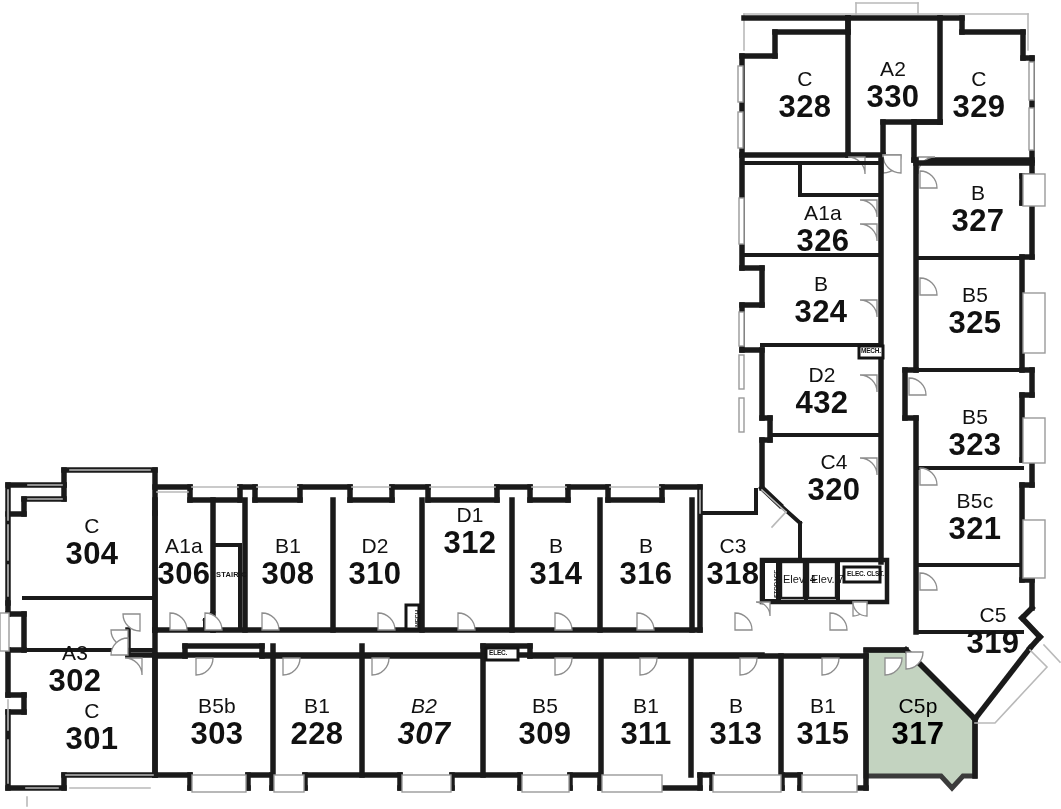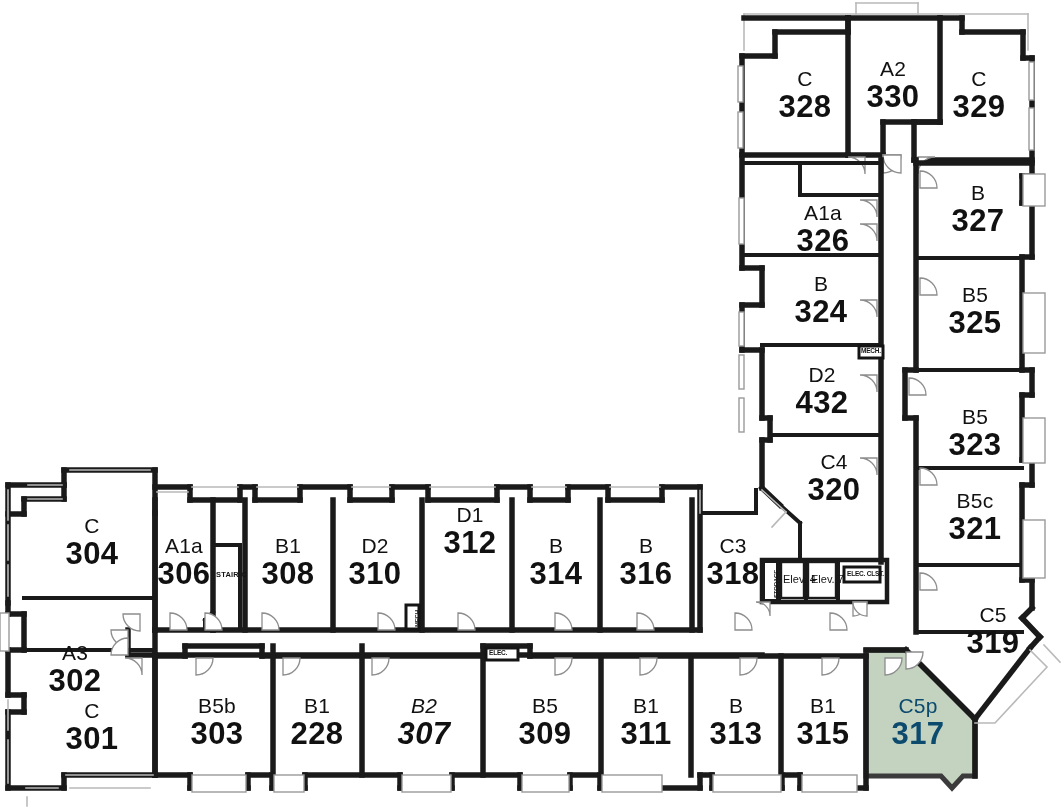--- a/index.html
+++ b/index.html
@@ -48,21 +48,21 @@
     letter-spacing: 0.2px;
   }
   .unit-label .un {
     display: block;
     font-size: 31px;
     font-weight: 700;
     letter-spacing: 0.4px;
     margin-top: 1px;
   }
   .unit-label.highlighted .ut,
-  .unit-label.highlighted .un { color: #0c4a6e; }
+  .unit-label.highlighted .un { color: #000000; }
 
   .svc-label {
     position: absolute;
     font-size: 8.5px;
     font-weight: 700;
     color: #141414;
     letter-spacing: -0.2px;
     white-space: nowrap;
     pointer-events: none;
   }

